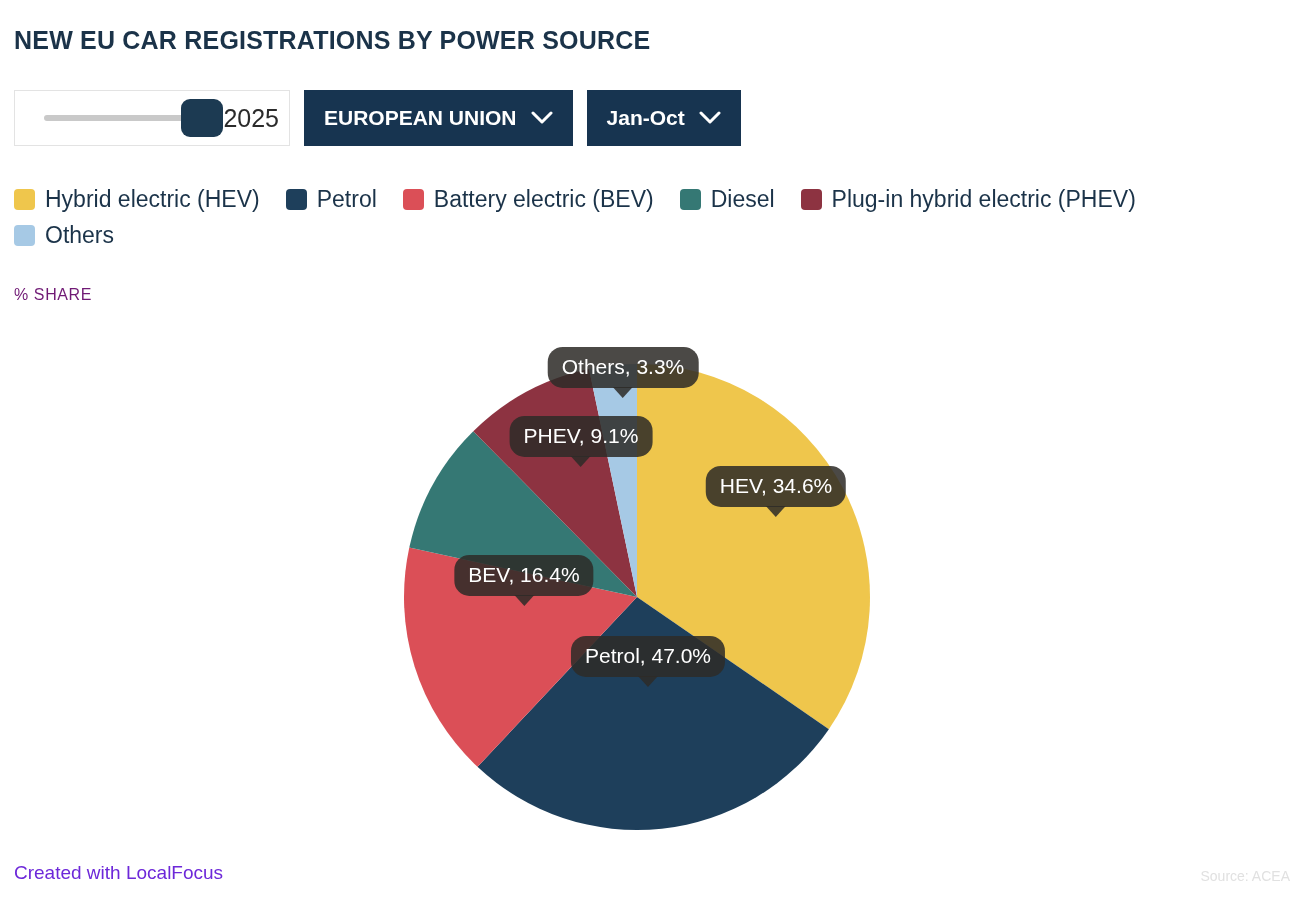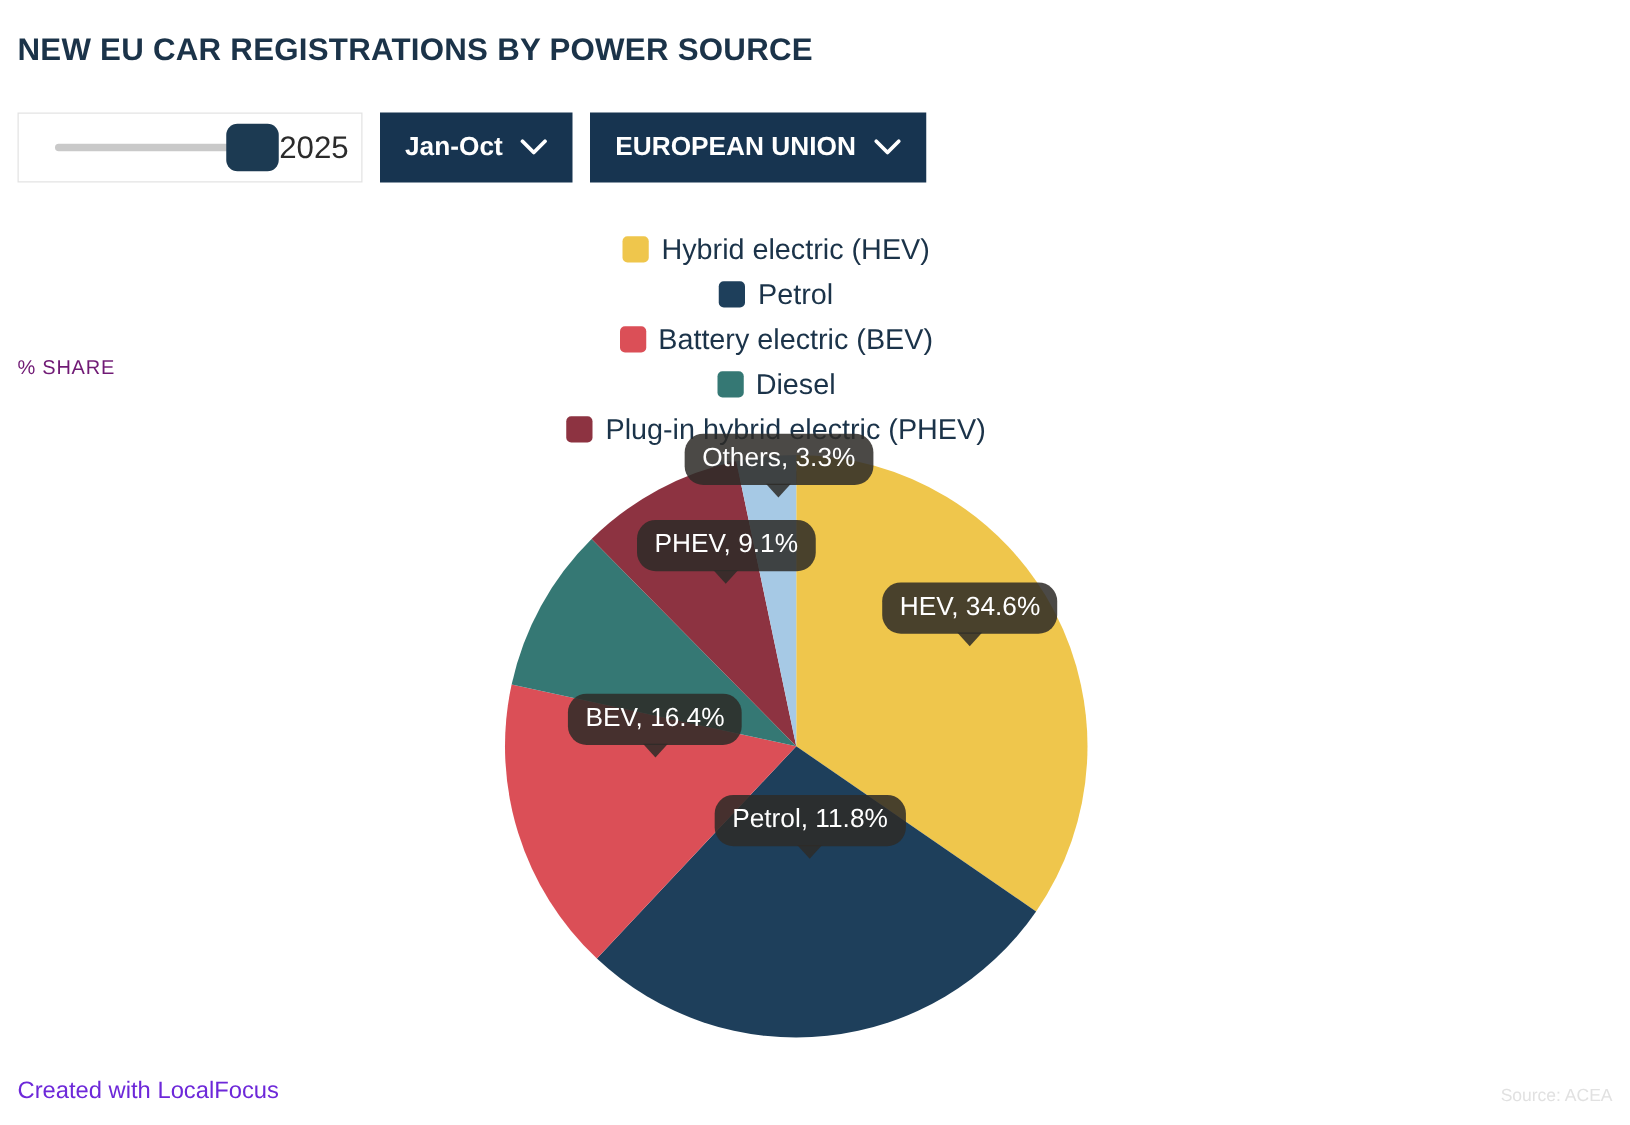--- a/index.html
+++ b/index.html
@@ -101,21 +101,20 @@
   #legend {
     position: absolute;
     left: 14px;
     top: 186px;
     width: 1240px;
     display: flex;
     flex-wrap: wrap;
     align-items: center;
     row-gap: 9px;
     column-gap: 0;
-    flex-direction: column;
   }
   .legend-item {
     display: flex;
     align-items: center;
     margin-right: 26px;
     cursor: pointer;
   }
   .legend-swatch {
     width: 21px;
     height: 21px;
@@ -204,30 +203,30 @@
 
   <div class="year-slider-box">
     <div class="slider-track-wrap">
       <div class="slider-track"></div>
       <div class="slider-handle" id="year-handle" style="left: 147px;"></div>
     </div>
     <div class="year-value">2025</div>
   </div>
 
   <div class="dropdown-btn">
-    <span>Jan-Oct</span>
+    <span>EUROPEAN UNION</span>
     <span class="chev">
       <svg width="22" height="14" viewBox="0 0 22 14" aria-hidden="true">
         <path d="M2 2 L11 11 L20 2" fill="none" stroke="#ffffff" stroke-width="3" stroke-linecap="round" stroke-linejoin="round"></path>
       </svg>
     </span>
   </div>
 
   <div class="dropdown-btn">
-    <span>EUROPEAN UNION</span>
+    <span>Jan-Oct</span>
     <span class="chev">
       <svg width="22" height="14" viewBox="0 0 22 14" aria-hidden="true">
         <path d="M2 2 L11 11 L20 2" fill="none" stroke="#ffffff" stroke-width="3" stroke-linecap="round" stroke-linejoin="round"></path>
       </svg>
     </span>
   </div>
 
 </div>
 
 <div id="legend">
@@ -262,20 +261,20 @@
 <div id="pie-area">
   <svg id="pie-svg" width="1304" height="520">
       <path d="M 637.00 279.00 L 637.00 46.00 A 233 233 0 0 1 828.88 411.17 Z" fill="#EFC64C"></path>
       <path d="M 637.00 279.00 L 828.88 411.17 A 233 233 0 0 1 477.50 448.85 Z" fill="#1E3F5B"></path>
       <path d="M 637.00 279.00 L 477.50 448.85 A 233 233 0 0 1 409.30 229.60 Z" fill="#DB4F57"></path>
       <path d="M 637.00 279.00 L 409.30 229.60 A 233 233 0 0 1 473.28 113.21 Z" fill="#357874"></path>
       <path d="M 637.00 279.00 L 473.28 113.21 A 233 233 0 0 1 589.03 50.99 Z" fill="#8D3341"></path>
       <path d="M 637.00 279.00 L 589.03 50.99 A 233 233 0 0 1 637.00 46.00 Z" fill="#A6C9E5"></path>
     </svg>
 <div class="pie-label" style="left: 776px; top: 189px;">HEV, 34.6%</div>
-    <div class="pie-label" style="left: 648px; top: 359px;">Petrol, 11.8%</div>
+    <div class="pie-label" style="left: 648px; top: 359px;">Petrol, 47.0%</div>
     <div class="pie-label" style="left: 524px; top: 278px;">BEV, 16.4%</div>
     <div class="pie-label" style="left: 581px; top: 139px;">PHEV, 9.1%</div>
     <div class="pie-label" style="left: 623px; top: 70px;">Others, 3.3%</div>
   </div>
 
 <div id="footer-left">Created with LocalFocus</div>
 <div id="footer-right">Source: ACEA</div>
 
 </body></html>

